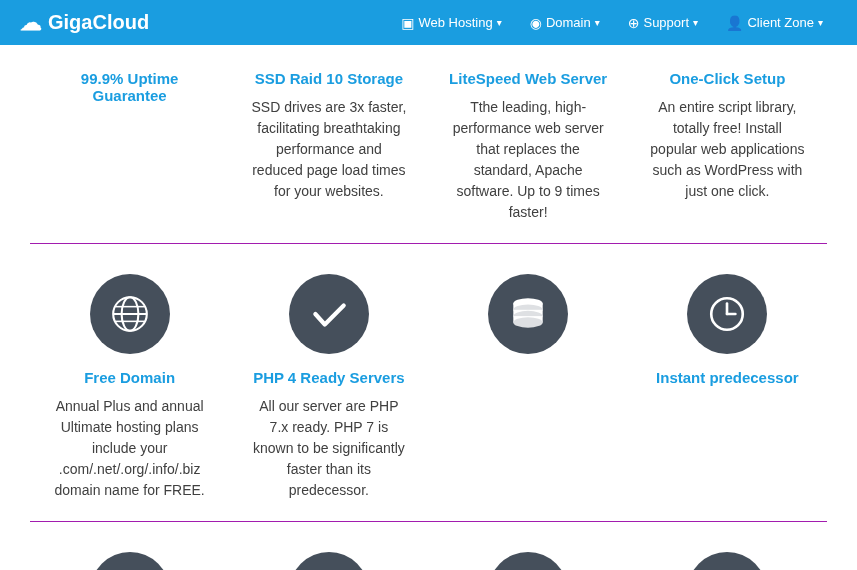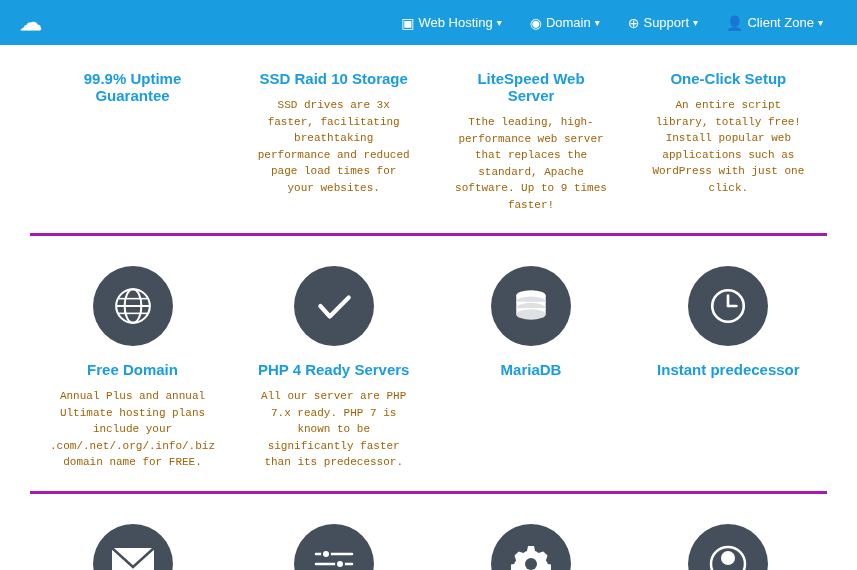--- a/index.html
+++ b/index.html
@@ -52,35 +52,34 @@
     
     .feature-grid {
       display: grid;
       grid-template-columns: repeat(4, 1fr);
       gap: 0;
     }
 
     .feature-cell {
       text-align: center;
       padding: 15px 20px 20px;
-      border-bottom: 3px solid #a21caf;
+      border-bottom: 1px solid #a21caf;
     }
 
     .feature-cell h3 {
       color: #1a9de0;
       font-size: 15px;
       font-weight: bold;
       margin-bottom: 10px;
     }
 
     .feature-cell p {
-      color: #a16207;
-      font-size: 11px;
+      color: #404040;
+      font-size: 14px;
       line-height: 1.5;
-      font-family: Liberation Mono, monospace;
     }
 
     
     .icon-circle {
       width: 80px;
       height: 80px;
       border-radius: 50%;
       background: #454f5b;
       display: flex;
       align-items: center;
@@ -89,20 +88,21 @@
       color: #fff;
       font-size: 34px;
     }
   </style>
 </head>
 <body>
 
 <nav class="navbar">
   <div class="navbar-brand">
     <span class="cloud-icon">☁</span>
+    <span>GigaCloud</span>
   </div>
   <div class="navbar-nav">
     <div class="nav-item">
       <span class="icon">▣</span>
       <span>Web Hosting</span>
       <span class="caret">▾</span>
     </div>
     <div class="nav-item">
       <span class="icon">◉</span>
       <span>Domain</span>
@@ -167,21 +167,20 @@
         <svg viewBox="0 0 40 40" width="42" height="42">
           <ellipse cx="20" cy="10" rx="14" ry="5" fill="white"></ellipse>
           <rect x="6" y="10" width="28" height="6" fill="white"></rect>
           <ellipse cx="20" cy="16" rx="14" ry="5" fill="#dee0e3"></ellipse>
           <rect x="6" y="16" width="28" height="6" fill="white"></rect>
           <ellipse cx="20" cy="22" rx="14" ry="5" fill="#dee0e3"></ellipse>
           <rect x="6" y="22" width="28" height="6" fill="white"></rect>
           <ellipse cx="20" cy="28" rx="14" ry="5" fill="#dee0e3"></ellipse>
         </svg>
       </div>
-      <h3>MariaDB</h3>
     </div>
     <div class="feature-cell">
       <div class="icon-circle">
         <svg viewBox="0 0 40 40" width="42" height="42" fill="none" stroke="white" stroke-width="2.5">
           <circle cx="20" cy="20" r="15" stroke="white" stroke-width="2.5"></circle>
           <line x1="20" y1="20" x2="20" y2="10" stroke="white" stroke-width="2.5" stroke-linecap="round"></line>
           <line x1="20" y1="20" x2="28" y2="20" stroke="white" stroke-width="2.5" stroke-linecap="round"></line>
         </svg>
       </div>
       <h3>Instant predecessor</h3>

